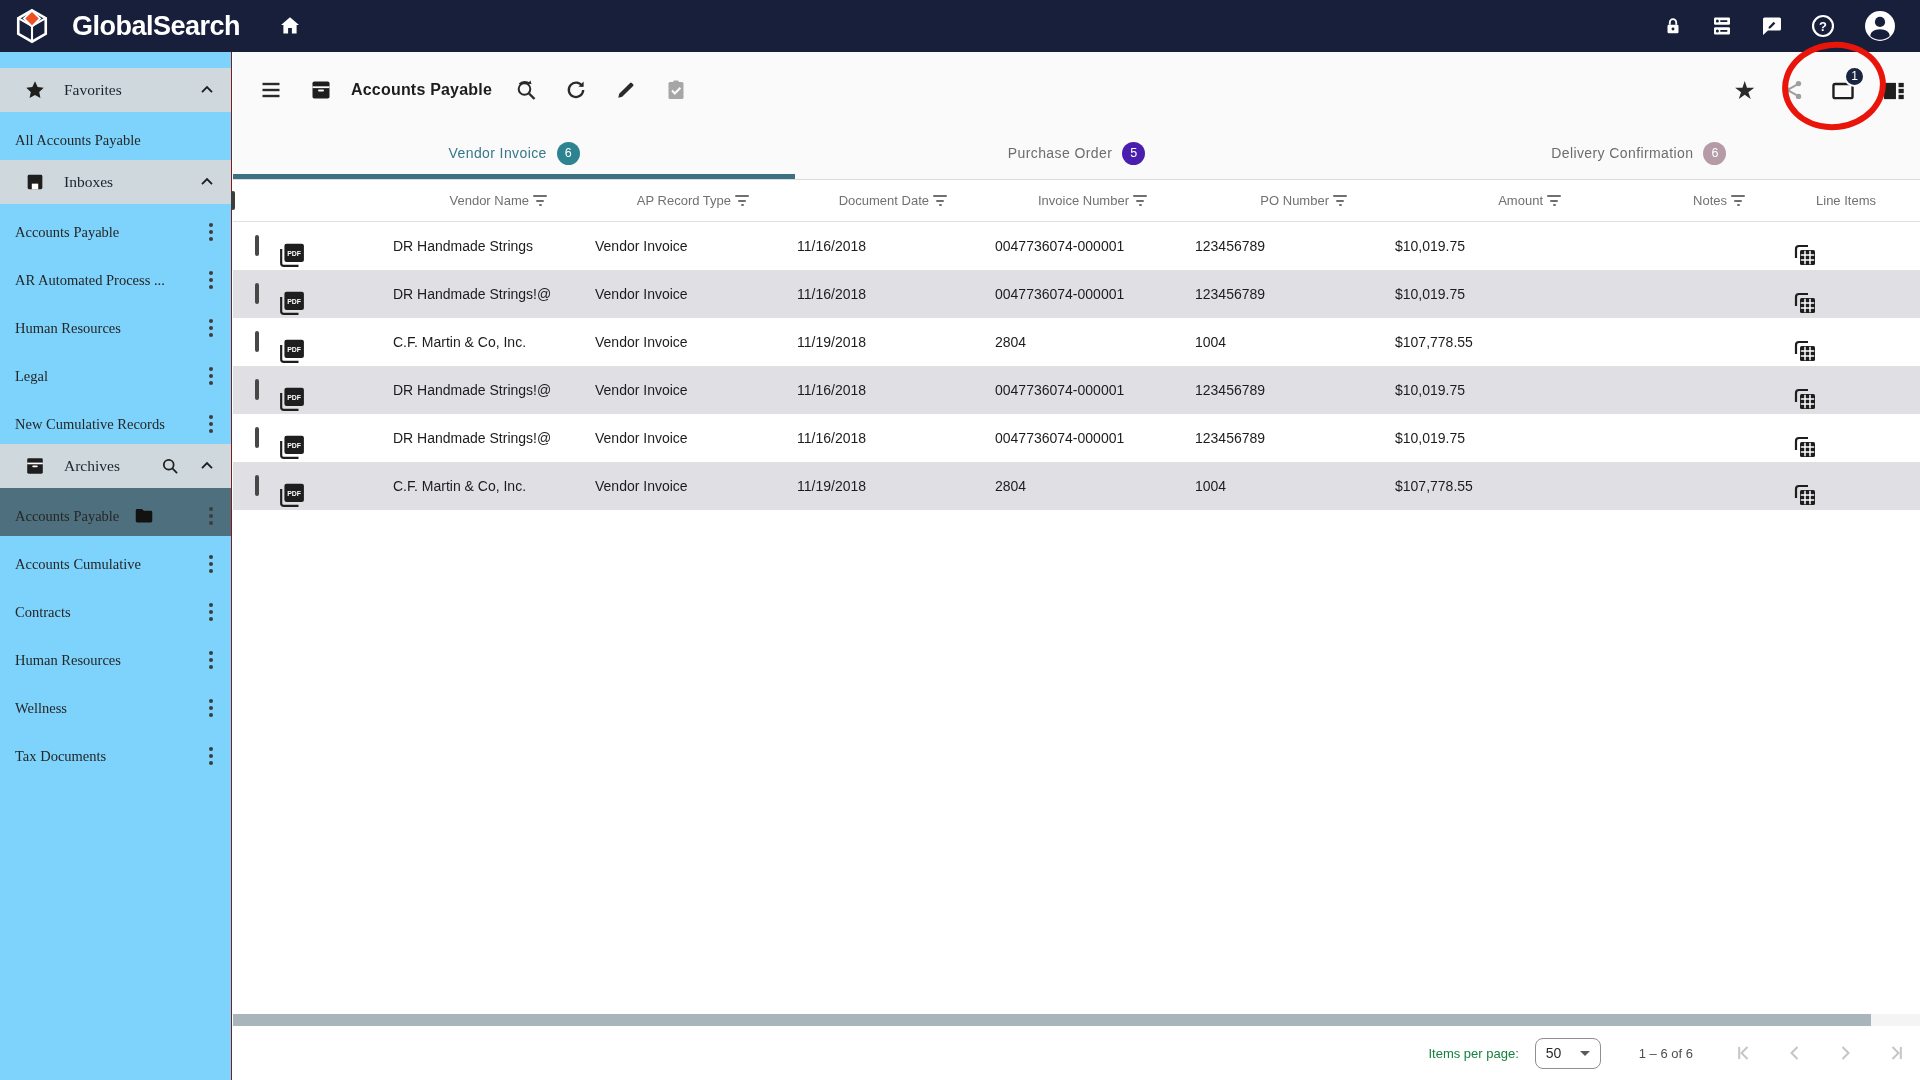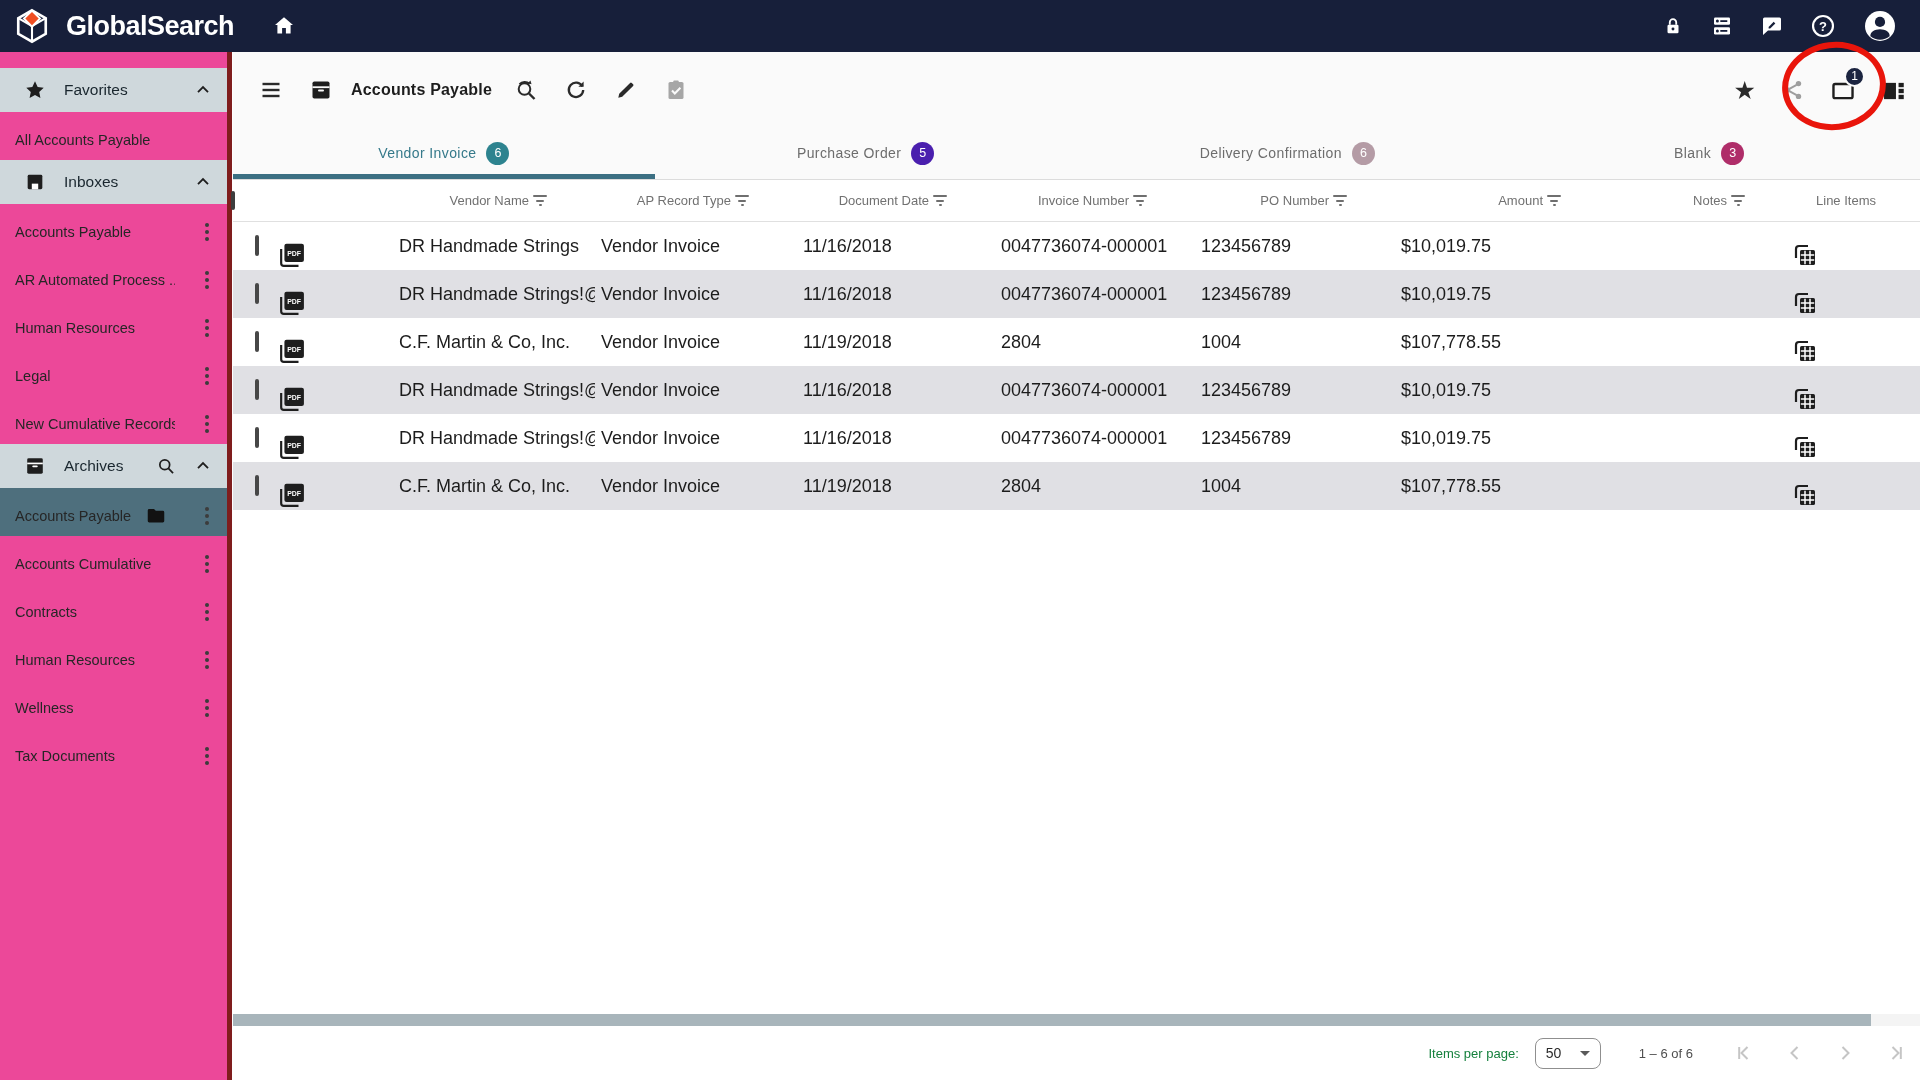--- a/index.html
+++ b/index.html
@@ -6,30 +6,30 @@
   html,body { width:1920px; height:1080px; }
   body {
     position:relative; overflow:hidden; background:#fff;
     font-family:"Liberation Sans", sans-serif; color:#1c1c1c;
   }
   svg { display:block; }
 
   
   .navbar { position:absolute; top:0; left:0; right:0; height:52px; background:#171f3a;
     display:flex; align-items:center; z-index:10; }
-  .brand { display:flex; align-items:center; gap:16px; padding-left:14px; }
+  .brand { display:flex; align-items:center; gap:22px; padding-left:14px; }
   .brand-text { color:#fff; font-size:27px; font-weight:700; letter-spacing:-0.5px; }
   .nav-home { margin-left:38px; cursor:pointer; }
   .nav-spacer { flex:1; }
   .nav-right { display:flex; align-items:center; gap:26px; padding-right:22px; }
   .nav-ic { cursor:pointer; }
 
   
-  .sidebar { position:absolute; top:52px; left:0; width:232px; bottom:0; background:#ec4899;
-    border-right:5px solid #7f1d1d; }
+  .sidebar { position:absolute; top:52px; left:0; width:232px; bottom:0; background:#7dd3fc;
+    border-right:1px solid #7f1d1d;font-family:Liberation Serif, serif; }
   .section-header { height:44px; background:#cfd8dc; display:flex; align-items:center;
     padding:0 14px 0 24px; gap:0; cursor:pointer; }
   .section-header.first { margin-top:16px; }
   .section-label { font-size:15.5px; font-weight:500; color:#19262e; margin-left:18px; flex:1; }
   .section-tools { display:flex; align-items:center; gap:16px; }
   .side-item { height:48px; display:flex; align-items:center; padding:8px 10px 0 15px;
     font-size:14.5px; color:#262626; cursor:pointer; }
   .side-item .side-label { flex:0 0 auto; max-width:160px; white-space:nowrap; overflow:hidden; }
   .side-item .side-fill { flex:1; }
   .side-item.selected { background:#4e6f7d; }
@@ -68,21 +68,21 @@
   .grid { --cols:46px 114px 202px 202px 198px 200px 200px 214px 184px 1fr; }
   .grid-header { display:grid; grid-template-columns:var(--cols); align-items:center;
     height:42px; background:#fff; border-bottom:1px solid #e0e0e0; }
   .hcell { display:flex; align-items:center; justify-content:flex-end; padding-right:44px;
     font-size:13px; color:#717171; white-space:nowrap; }
   .filter { display:flex; flex-direction:column; align-items:center; gap:2.5px; cursor:pointer; padding:4px; }
   .filter i { display:block; height:2px; background:#6f6f6f; border-radius:1px; }
   .filter i:nth-child(1){ width:14px; } .filter i:nth-child(2){ width:8px; } .filter i:nth-child(3){ width:3px; }
   .row { display:grid; grid-template-columns:var(--cols); align-items:center; height:48px; background:#fff; }
   .row.alt { background:#e0e0e4; }
-  .cell { font-size:18px; color:#1c1c1c; white-space:nowrap; overflow:hidden; padding-right:10px;margin-left:6px; }
+  .cell { font-size:14px; color:#1c1c1c; white-space:nowrap; overflow:hidden; padding-right:10px; }
   .checkbox { width:19px; height:19px; border:2px solid #474747; border-radius:2px;
     margin-left:22px; background:transparent; cursor:pointer; }
   .pdf-wrap { margin-left:24px; cursor:pointer; width:26px; height:26px; }
   .li-wrap { margin-left:22px; cursor:pointer; width:24px; height:24px; }
 
   
   .hscroll-track { position:absolute; left:0; right:0; bottom:54px; height:12px; background:#f4f4f4; }
   .hscroll-thumb { position:absolute; left:0; top:0; width:1638px; height:12px; background:#a8b5bb; cursor:pointer; }
   .pagination { position:absolute; left:0; right:0; bottom:0; height:54px; background:#fff;
     display:flex; align-items:center; justify-content:flex-end; padding-right:13px; }
@@ -404,24 +404,20 @@
       <span class="tab-badge" style="background-color: rgb(45, 131, 143);">6</span>
     </div>
     <div class="tab">
       <span class="tab-label">Purchase Order</span>
       <span class="tab-badge" style="background-color: rgb(74, 31, 174);">5</span>
     </div>
     <div class="tab">
       <span class="tab-label">Delivery Confirmation</span>
       <span class="tab-badge" style="background-color: rgb(180, 155, 165);">6</span>
     </div>
-    <div class="tab">
-      <span class="tab-label">Blank</span>
-      <span class="tab-badge" style="background-color: rgb(175, 45, 105);">3</span>
-    </div>
   </div>
 
   <div class="grid grid-header">
     <div class="hcell">
         <span class="checkbox" style="border-color:#3d3d3d;"></span>
       </div>
     <div class="hcell"></div>
     <div class="hcell">
         <span>Vendor Name</span>
         <span class="filter">

